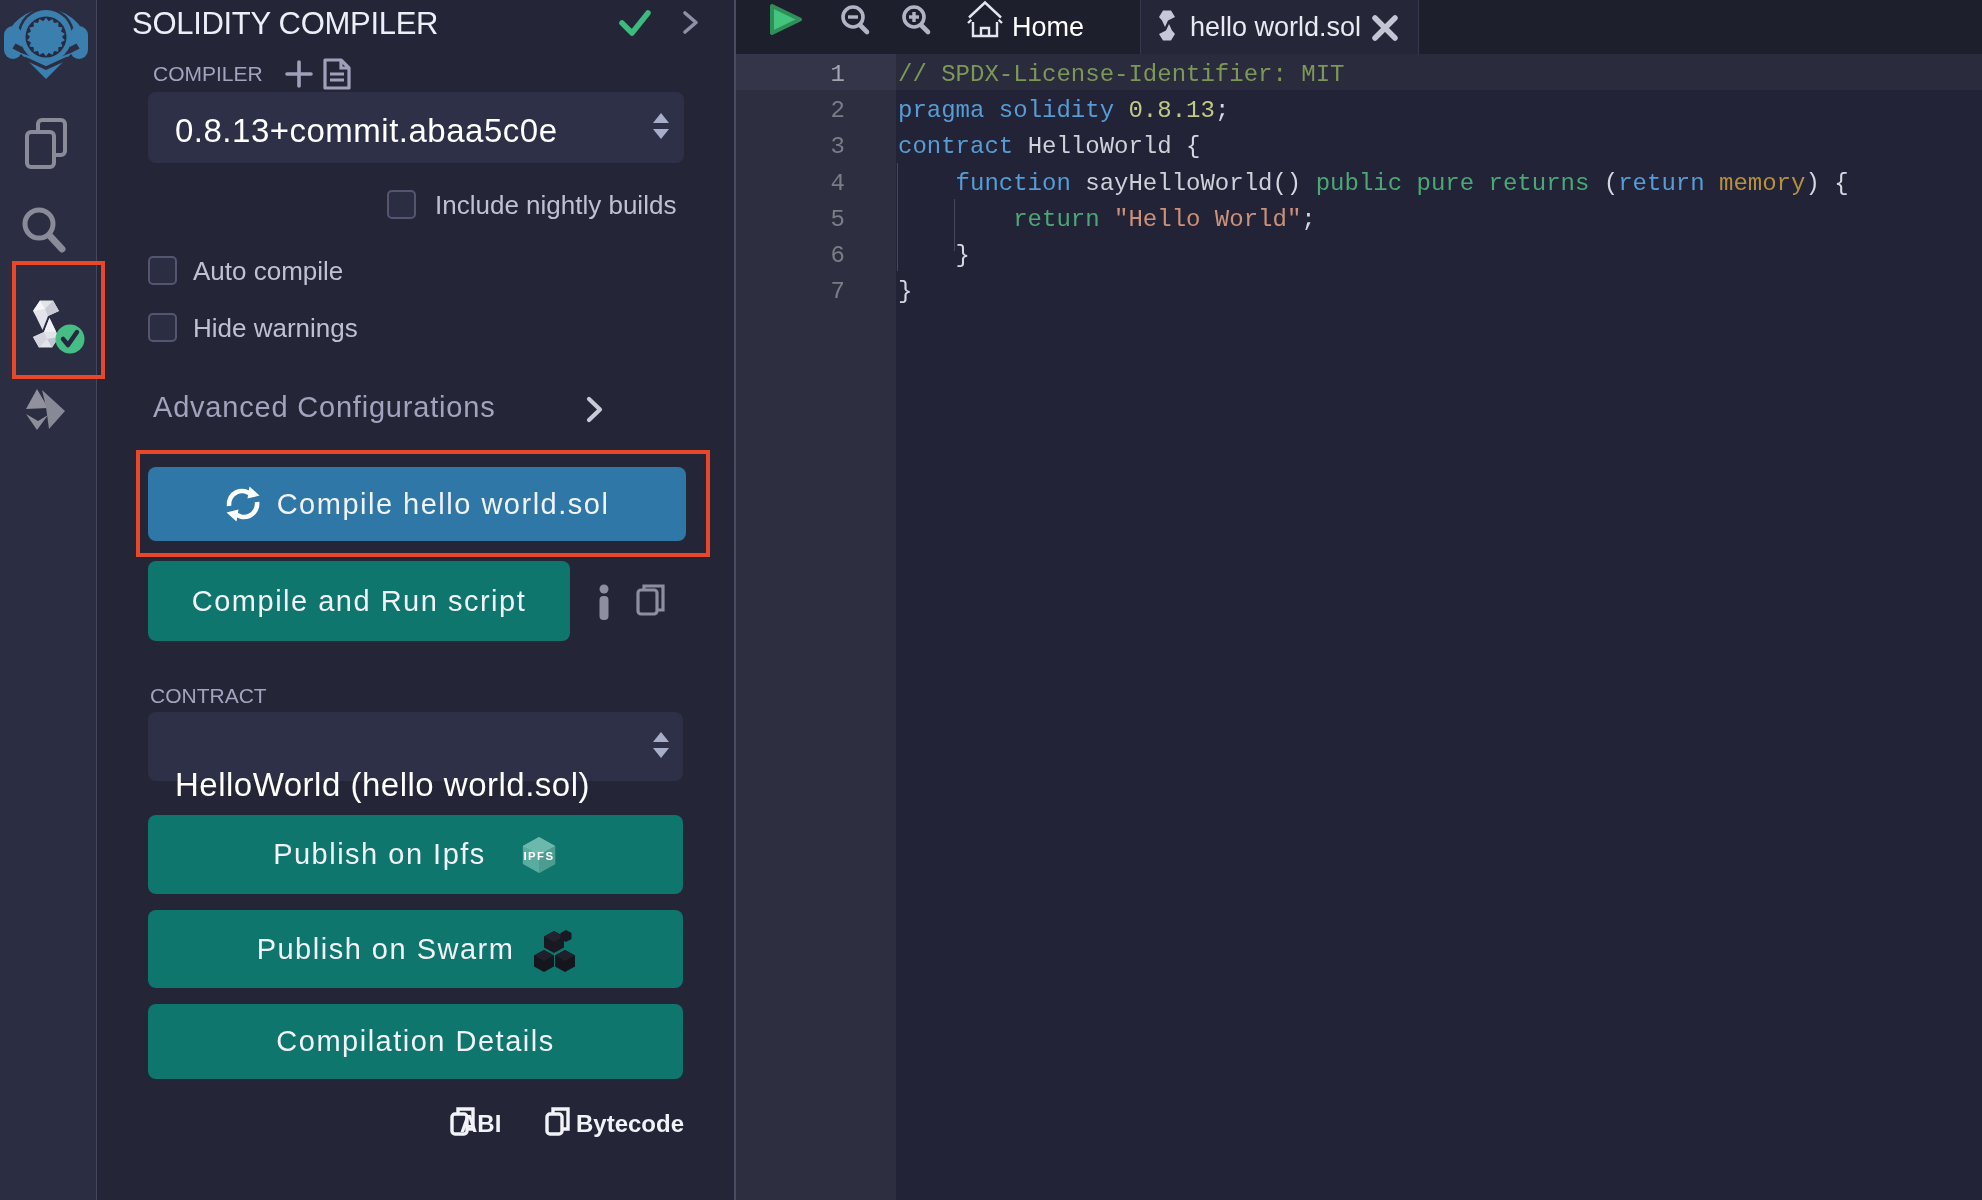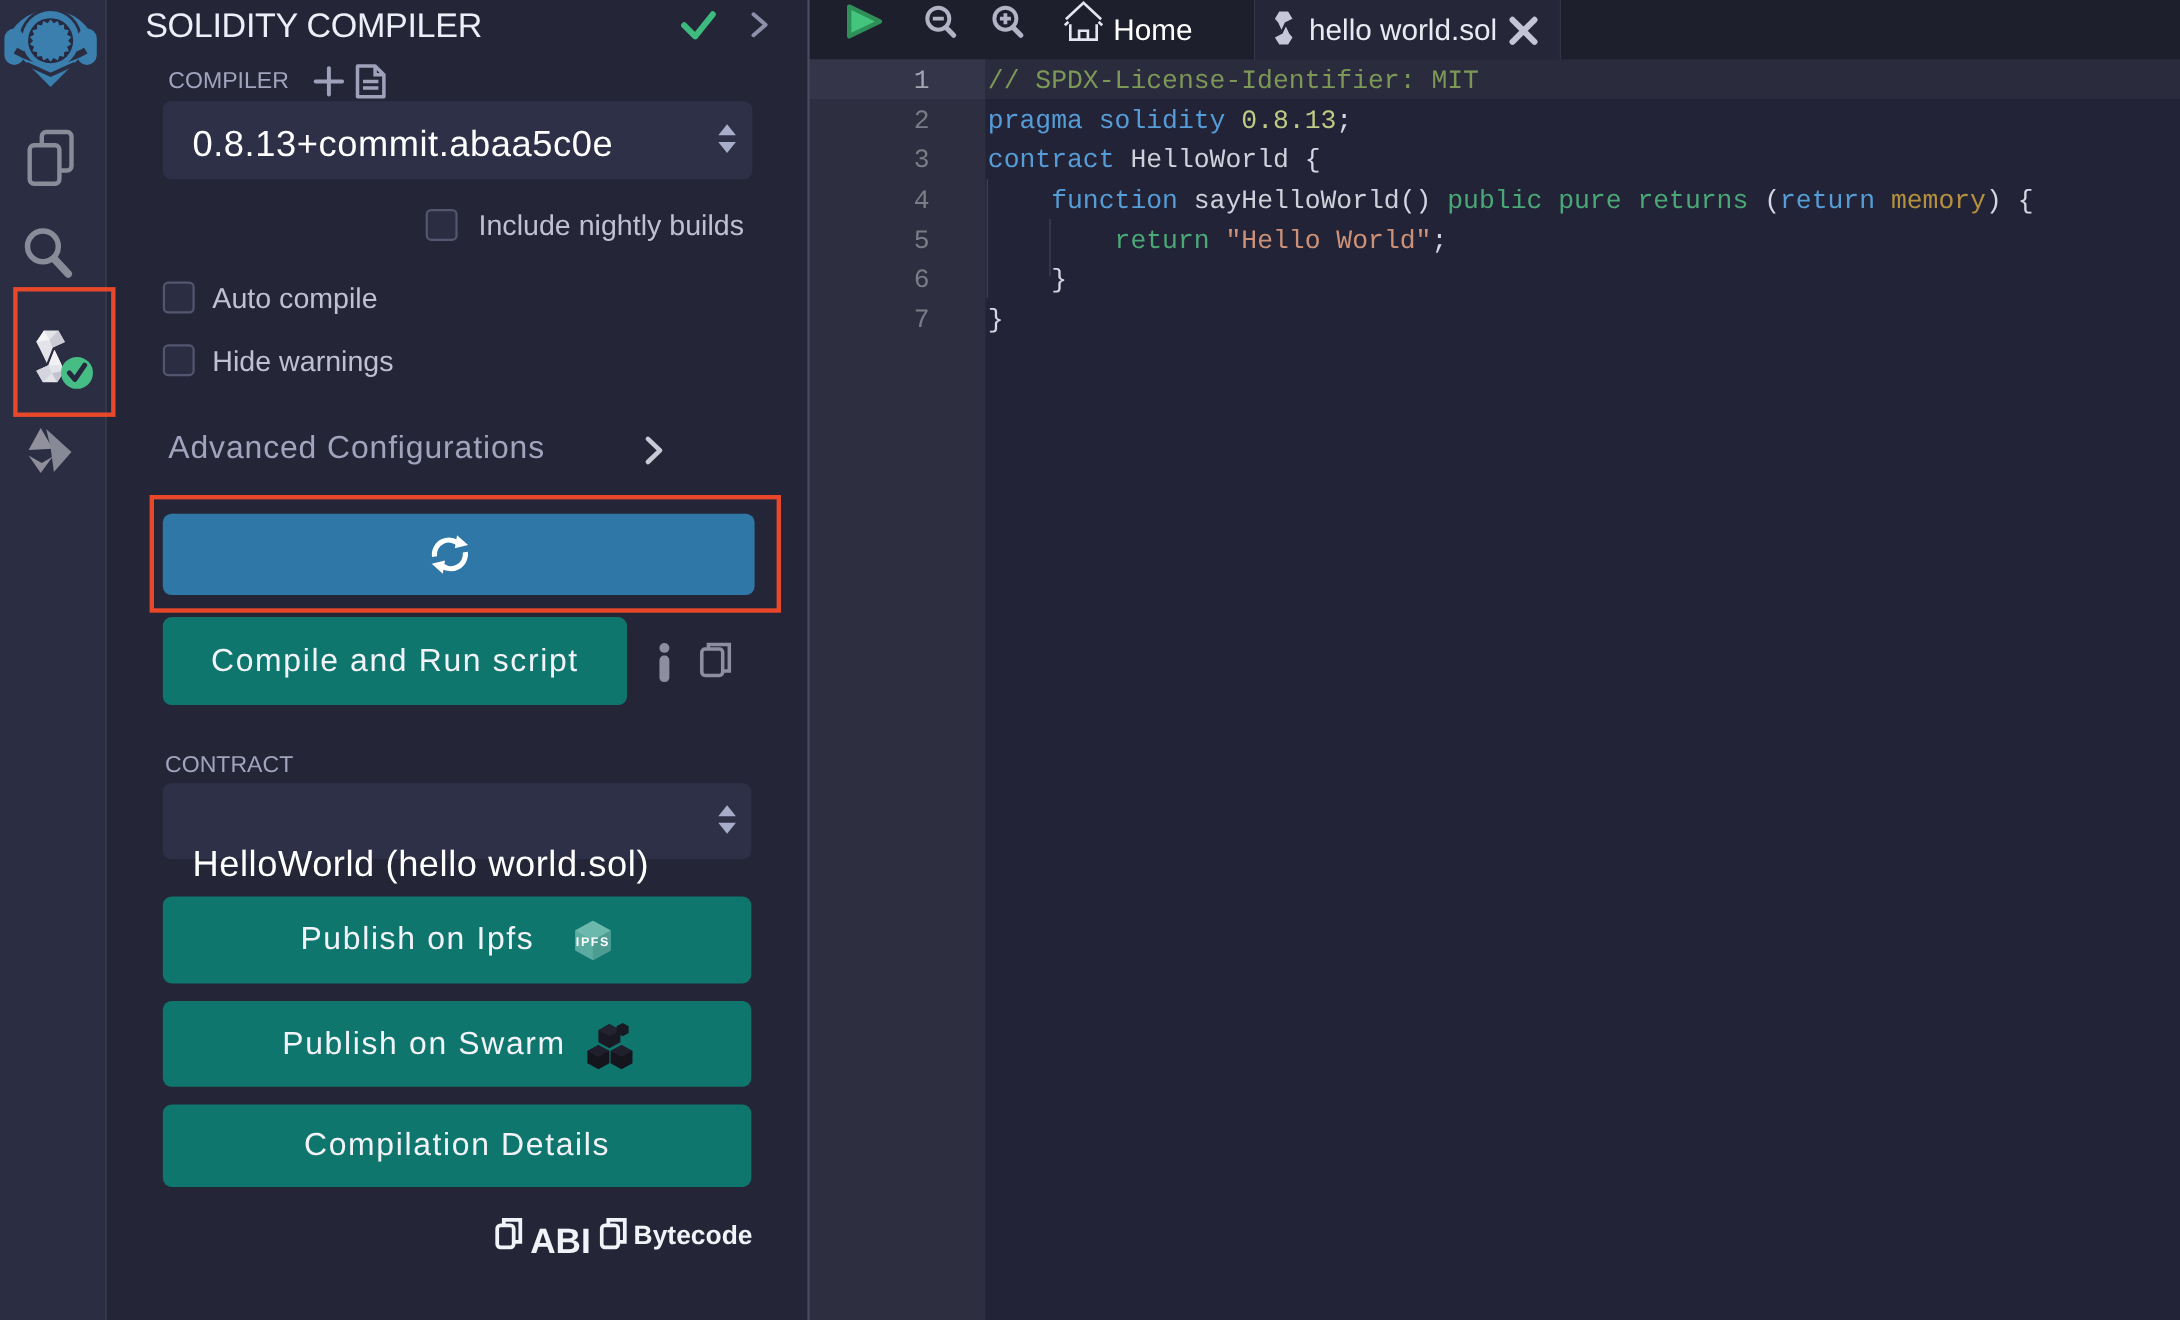--- a/index.html
+++ b/index.html
@@ -106,20 +106,21 @@
 </svg>
 
 <div class="abs redbox" style="left:136px;top:450px;width:566px;height:99px;"></div>
 <div class="abs btn" style="left:148px;top:467px;width:538px;height:74px;background:#2f77a6;">
   <svg width="36" height="36" viewBox="0 0 36 36" style="margin-right:16px;">
     <path d="M4,20 A13.2,13.2 0 0 1 27,9.5" fill="none" stroke="#fff" stroke-width="4.6"></path>
     <polygon points="24.5,0.5 34.5,9.5 22.5,12.5" fill="#fff"></polygon>
     <path d="M32,16 A13.2,13.2 0 0 1 9,26.5" fill="none" stroke="#fff" stroke-width="4.6"></path>
     <polygon points="11.5,35.5 1.5,26.5 13.5,23.5" fill="#fff"></polygon>
   </svg>
+  <span>Compile hello world.sol</span>
 </div>
 
 <div class="abs btn graybtn" style="left:148px;top:561px;width:422px;height:80px;">Compile and Run script</div>
 <svg class="abs" style="left:592px;top:582px" width="90" height="40" viewBox="0 0 90 40">
   <circle cx="12" cy="7" r="4.5" fill="#8d8fa0"></circle>
   <rect x="7.5" y="14" width="9" height="24" rx="4" fill="#8d8fa0"></rect>
   <g fill="none" stroke="#8d8fa0" stroke-width="3.2">
     <rect x="46" y="8" width="19" height="24" rx="3"></rect>
     <path d="M52,8 v-4 h19 v24 h-6"></path>
   </g>
@@ -158,21 +159,21 @@
 </svg>
 
 <div class="abs btn graybtn" style="left:148px;top:1004px;width:535px;height:75px;">Compilation Details</div>
 
 <svg class="abs" style="left:450px;top:1106px" width="26" height="34" viewBox="0 0 26 34">
   <g fill="none" stroke="#f2f3f8" stroke-width="3.4">
     <rect x="2" y="8" width="15" height="20" rx="3"></rect>
     <path d="M8,8 v-5 h15 v20 h-6"></path>
   </g>
 </svg>
-<div class="abs" style="left:482px;top:1110px;color:#f2f3f8;font-size:32px;font-weight:bold;">ABI</div>
+<div class="abs" style="left:460px;top:1110px;color:#f2f3f8;font-size:24px;font-weight:bold;">ABI</div>
 <svg class="abs" style="left:545px;top:1106px" width="26" height="34" viewBox="0 0 26 34">
   <g fill="none" stroke="#f2f3f8" stroke-width="3.4">
     <rect x="2" y="8" width="15" height="20" rx="3"></rect>
     <path d="M8,8 v-5 h15 v20 h-6"></path>
   </g>
 </svg>
 <div class="abs" style="left:576px;top:1110px;color:#f2f3f8;font-size:24px;font-weight:bold;">Bytecode</div>
 
 <svg class="abs" style="left:735px;top:0" width="300" height="54" viewBox="0 0 300 54">
   <polygon points="37,6 65,19.5 37,33" fill="#44c57e" stroke="#2f8f58" stroke-width="4" stroke-linejoin="round"></polygon>

